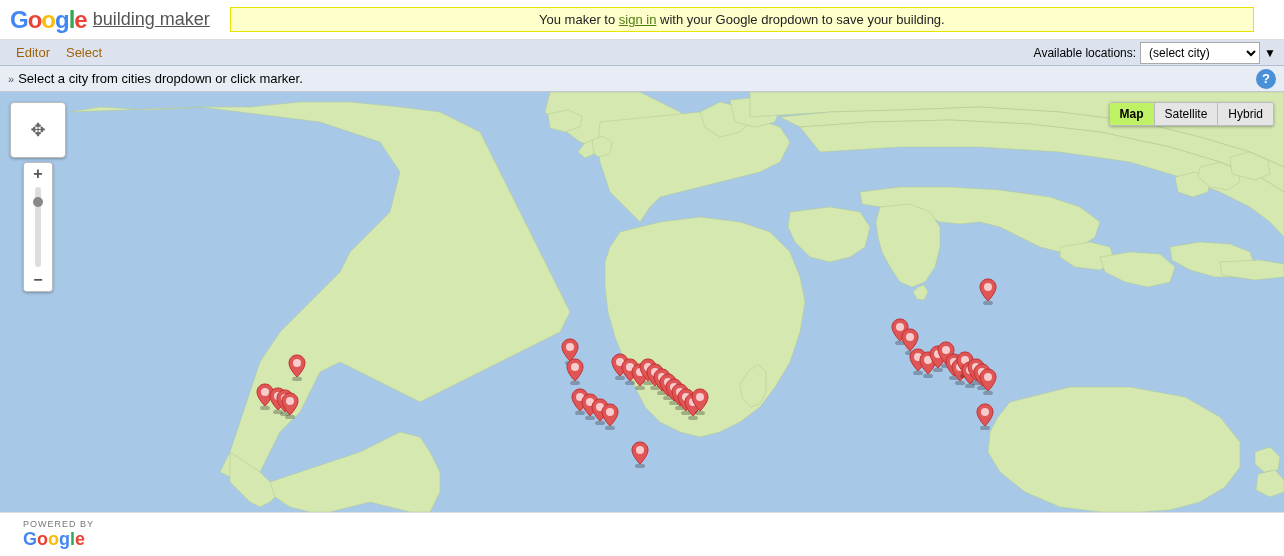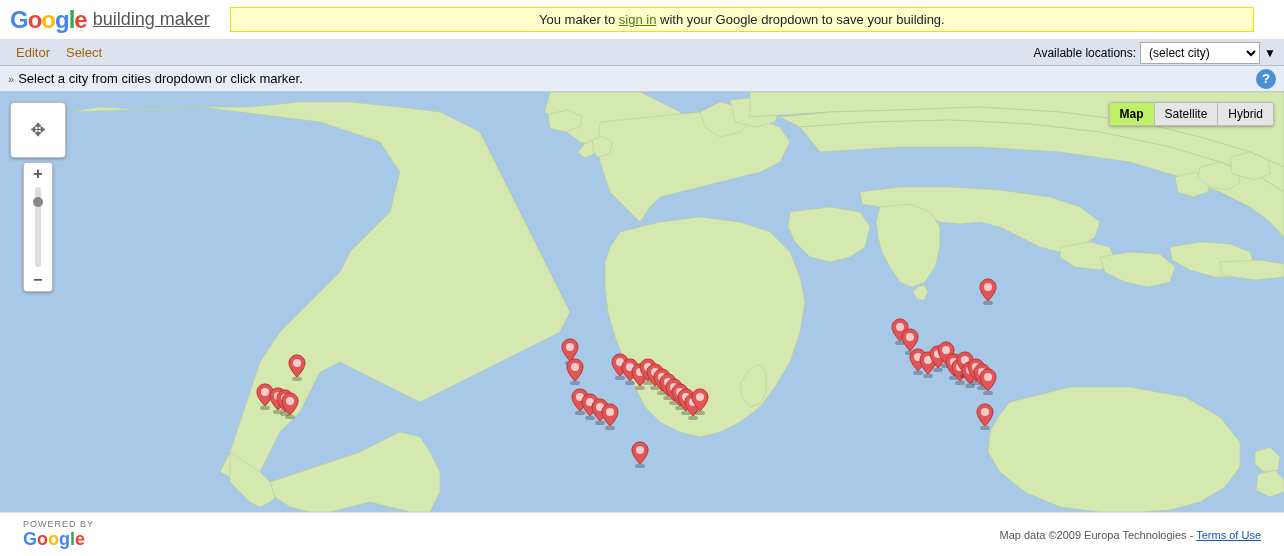--- a/index.html
+++ b/index.html
@@ -647,16 +647,13 @@
     </div>
 </div>
 
 <div id="footer">
   <div id="powered-by">
     <span class="powered-by-text">POWERED BY</span>
     <span class="footer-google-logo">
       <span class="logo-g">G</span><span class="logo-o1">o</span><span class="logo-o2">o</span><span class="logo-g2">g</span><span class="logo-l">l</span><span class="logo-e">e</span>
     </span>
   </div>
-  <div id="map-data-info">
-    <span>Map data ©2009 Europa Technologies - </span><a href="#">Terms of Use</a>
-  </div>
 </div>
 
 </body></html>

